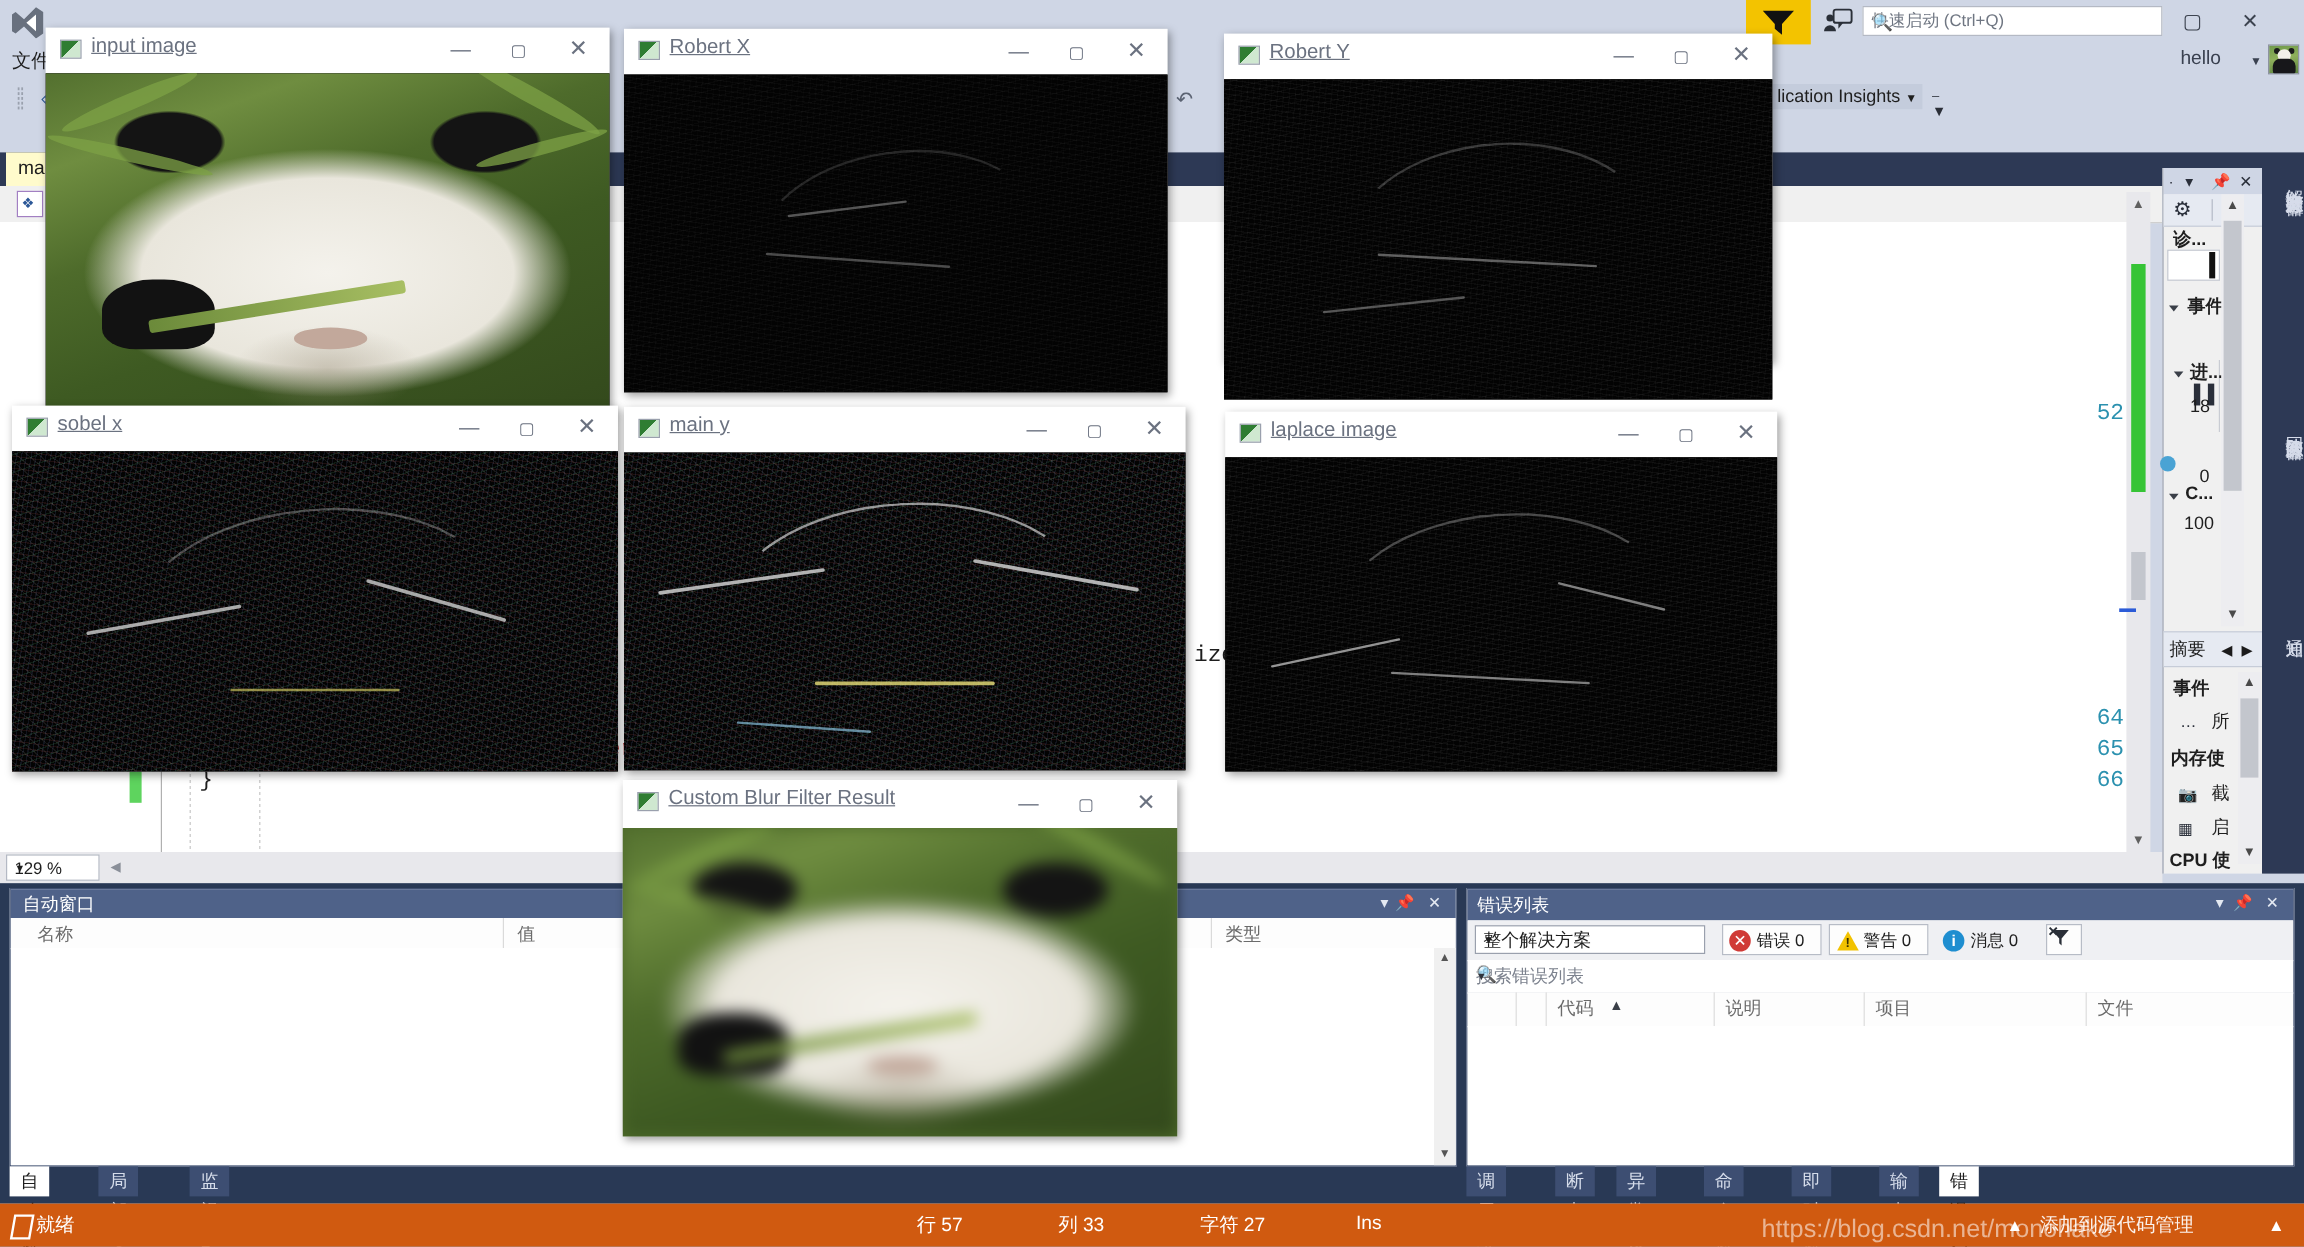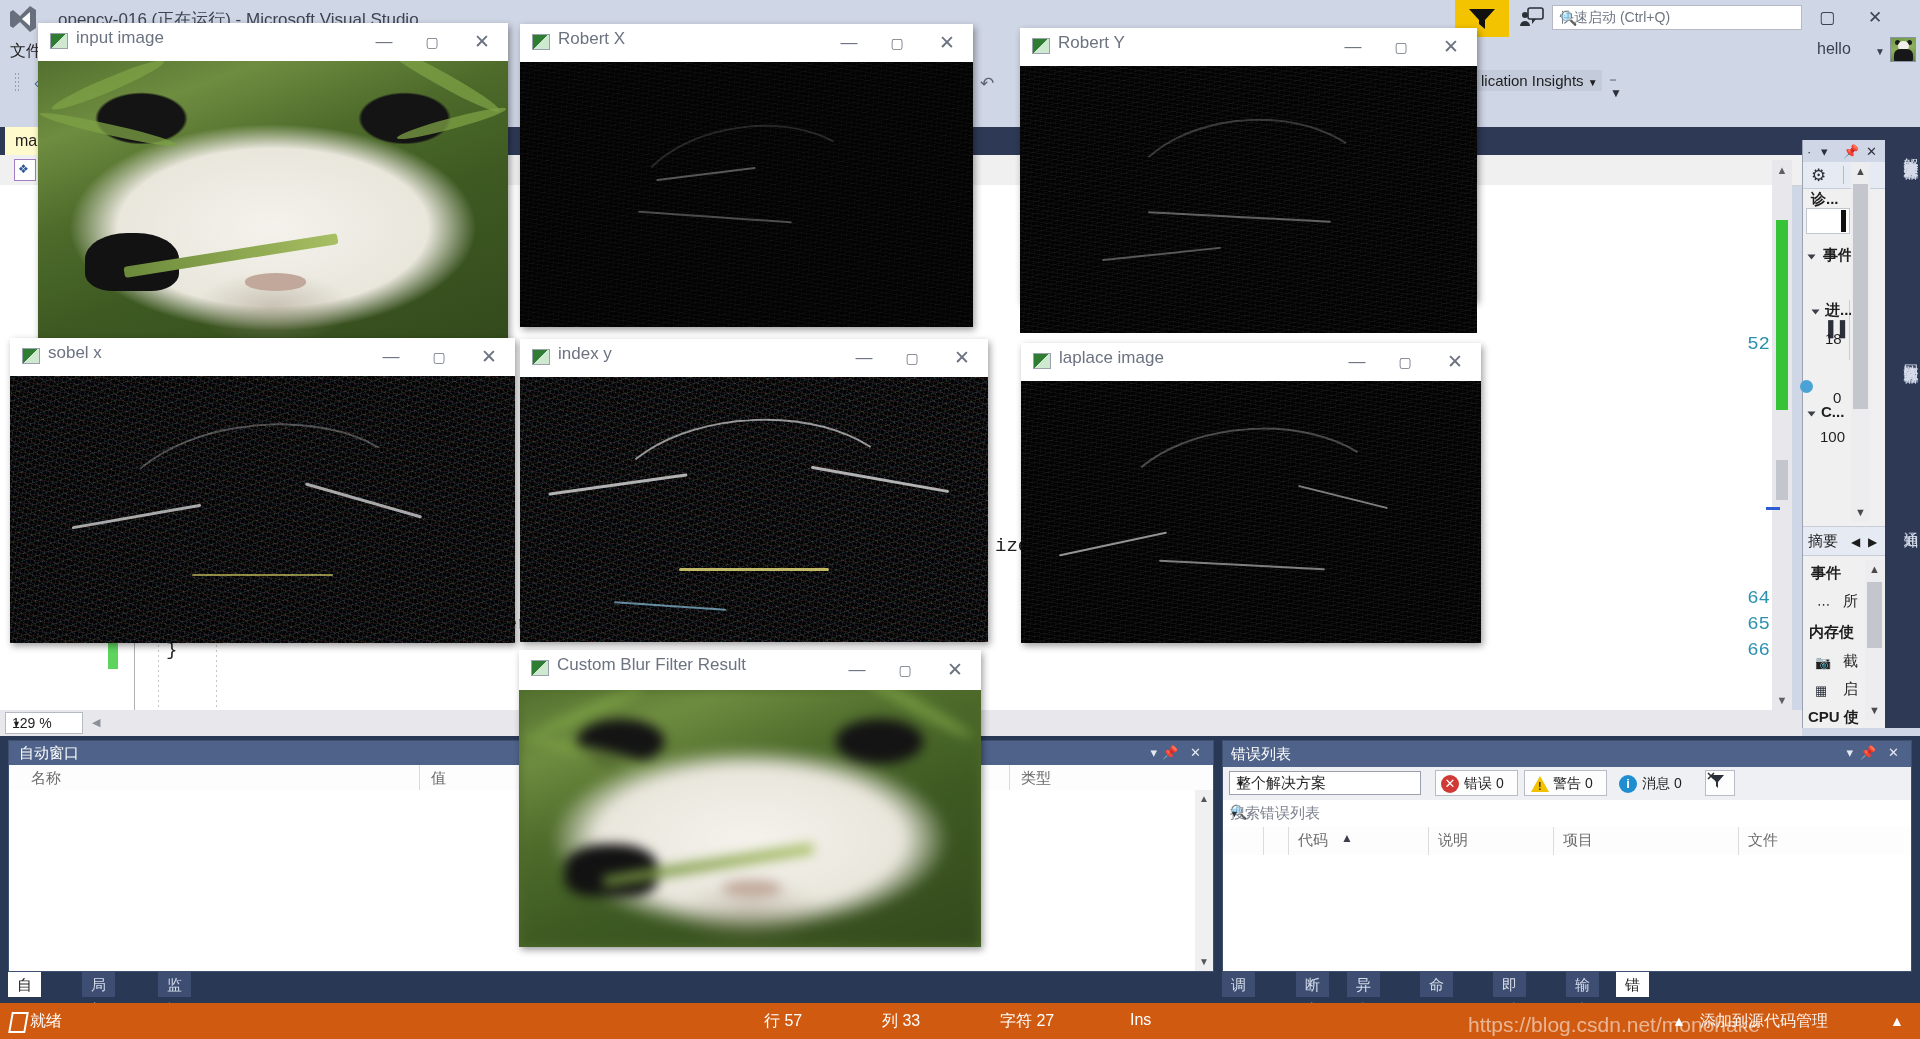--- a/index.html
+++ b/index.html
@@ -153,21 +153,21 @@
   .sb-cell{position:absolute;top:8px;font-size:16px;color:#fff;}
   #sb-source{position:absolute;left:1700px;top:8px;font-size:16px;color:#ffffff;opacity:.92;}
   #sb-up{position:absolute;left:1672px;top:10px;font-size:14px;color:#fff;}
   #sb-up2{position:absolute;left:1890px;top:10px;font-size:14px;color:#fff;}
   #watermark{position:absolute;left:1468px;top:1013px;font-size:21px;color:#ffffff;opacity:.55;white-space:nowrap;}
   
   .cvwin{position:absolute;background:#fff;box-shadow:2px 3px 7px rgba(0,0,0,.38);}
   .cvtitle{position:absolute;left:0;top:0;width:100%;height:100%;}
   .cvtitle .ic{position:absolute;left:12px;top:10px;width:16px;height:14px;
       background:linear-gradient(135deg,#2f7d32 0%,#2f7d32 48%,#cfe8d0 48%,#cfe8d0 100%);border:1px solid #9aa0ad;}
-  .cvtitle .nm{position:absolute;left:38px;top:5px;font-size:17px;color:#6b7280;white-space:nowrap;}
+  .cvtitle .nm{position:absolute;left:38px;top:5px;font-size:17px;color:#6b7280;white-space:nowrap;text-decoration:underline;}
   .cvbtn{position:absolute;top:0;height:100%;text-align:center;color:#6b7280;}
   .cv-min{font-size:17px;} .cv-max{font-size:14px;} .cv-cls{font-size:19px;}
   .cvimg{position:absolute;overflow:hidden;background:#000;}
   
   .panda{position:absolute;left:0;top:0;width:100%;height:100%;
     background:
       radial-gradient(ellipse 24% 18% at 50% 86%, rgba(160,150,130,.45), transparent 70%),
       radial-gradient(ellipse 60% 50% at 50% 58%, #f4f2ec 0%, #e9e6dc 55%, rgba(210,205,190,0) 72%),
       radial-gradient(ellipse 13% 12% at 22% 20%, #141414 0%, #141414 70%, transparent 76%),
       radial-gradient(ellipse 13% 12% at 78% 20%, #141414 0%, #141414 70%, transparent 76%),
@@ -202,21 +202,20 @@
 
 <div id="vs-window">
 
   <div id="vs-titlebar">
     <div id="vs-logo">
       <svg width="30" height="28" viewBox="0 0 30 28">
           <path d="M22 2 L28 6 L28 24 L22 28 L12 18 L5 24 L2 22 L2 8 L5 6 L12 12 Z" fill="#68707e"></path>
           <path d="M22 8 L22 22 L14 15 Z" fill="#ffffff"></path>
         </svg>
     </div>
-    <div id="vs-title">opencv-016 (正在运行) - Microsoft Visual Studio</div>
     <div class="win-btn" id="vs-min">—</div>
     <div class="win-btn" id="vs-max">▢</div>
     <div class="win-btn" id="vs-close">✕</div>
     <div id="feedback-flag">
       <svg width="28" height="22" viewBox="0 0 28 22">
           <path d="M1 1 L27 1 L17 12 L17 21 L11 16 L11 12 Z" fill="#111"></path>
         </svg>
     </div>
     <div id="qlaunch-icon">
       <svg width="26" height="24" viewBox="0 0 26 24">
@@ -541,21 +540,21 @@
       <div class="ln" style="left:12%;top:52%;width:26%;height:3px;transform:rotate(-10deg);opacity:.8;"></div>
       <div class="ln" style="left:58%;top:46%;width:24%;height:3px;transform:rotate(16deg);opacity:.8;"></div>
       <div class="ln" style="left:36%;top:74%;width:28%;height:2px;opacity:.6;background:#e8e06a;"></div>
     </div>
   </div>
 </div>
 
 <div class="cvwin" style="left:520px;top:339px;width:468px;height:303px;">
   <div class="cvtitle" style="height:38px;">
     <div class="ic"></div>
-    <div class="nm">index y</div>
+    <div class="nm">main y</div>
     <div class="cvbtn cv-min" style="right:104px;width:40px;line-height:38px;">—</div>
     <div class="cvbtn cv-max" style="right:56px;width:40px;line-height:38px;">▢</div>
     <div class="cvbtn cv-cls" style="right:6px;width:40px;line-height:38px;">✕</div>
   </div>
   <div class="cvimg" style="left:0;top:38px;width:468px;height:265px;">
     <div class="edge">
       <div class="noise color"></div>
       <div class="arc" style="left:18%;top:16%;width:64%;height:66%;transform:rotate(-3deg);opacity:.75;border-color:rgba(240,240,240,.8) transparent transparent transparent;"></div>
       <div class="ln" style="left:6%;top:40%;width:30%;height:3px;transform:rotate(-8deg);opacity:.85;"></div>
       <div class="ln" style="left:62%;top:38%;width:30%;height:3px;transform:rotate(10deg);opacity:.85;"></div>

